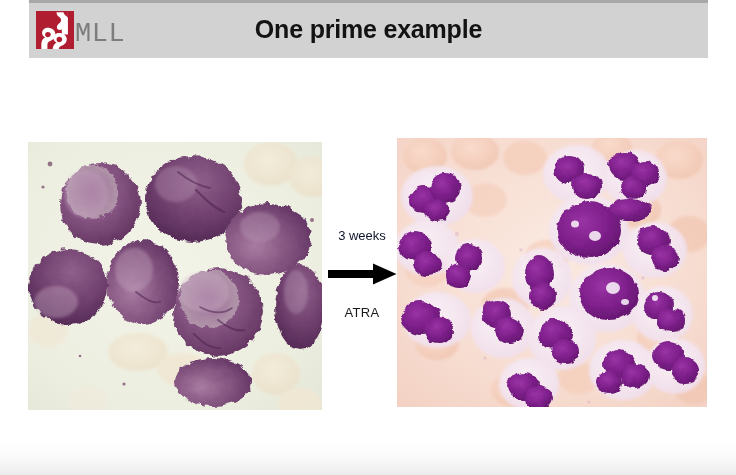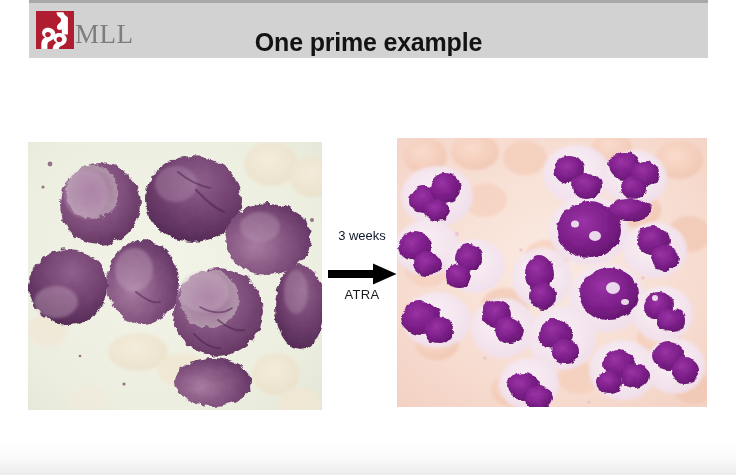--- a/index.html
+++ b/index.html
@@ -44,36 +44,36 @@
     display: flex;
     align-items: center;
     height: 40px;
   }
   #logo-mark {
     width: 38px;
     height: 38px;
     display: block;
   }
   #logo-word {
-    font-family: Liberation Serif, serif;
+    font-family: Liberation Mono, monospace;
     font-size: 27px;
     font-weight: 400;
     color: #7d7d7d;
     letter-spacing: 0.5px;
     line-height: 1;
     margin-left: 1px;
     margin-top: 9px;
     user-select: none;
   }
 
   
   #slide-title {
     position: absolute;
     left: 29px;
-    top: 26px;
+    top: 13px;
     width: 679px;
     text-align: center;
     font-family: "Liberation Sans", sans-serif;
     font-size: 25px;
     font-weight: bold;
     color: #131313;
     letter-spacing: -0.2px;
     line-height: 32px;
     user-select: none;
   }
@@ -126,21 +126,21 @@
     height: 22px;
     position: relative;
   }
   #arrow-icon {
     display: block;
     width: 69px;
     height: 22px;
     margin: 0 auto;
   }
   #label-drug {
-    margin-top: 2px;
+    margin-top: 20px;
     font-family: "Liberation Sans", sans-serif;
     font-size: 13px;
     color: #1a1a1a;
     line-height: 16px;
     letter-spacing: 0.3px;
     white-space: nowrap;
     user-select: none;
   }
 </style>
 </head>

